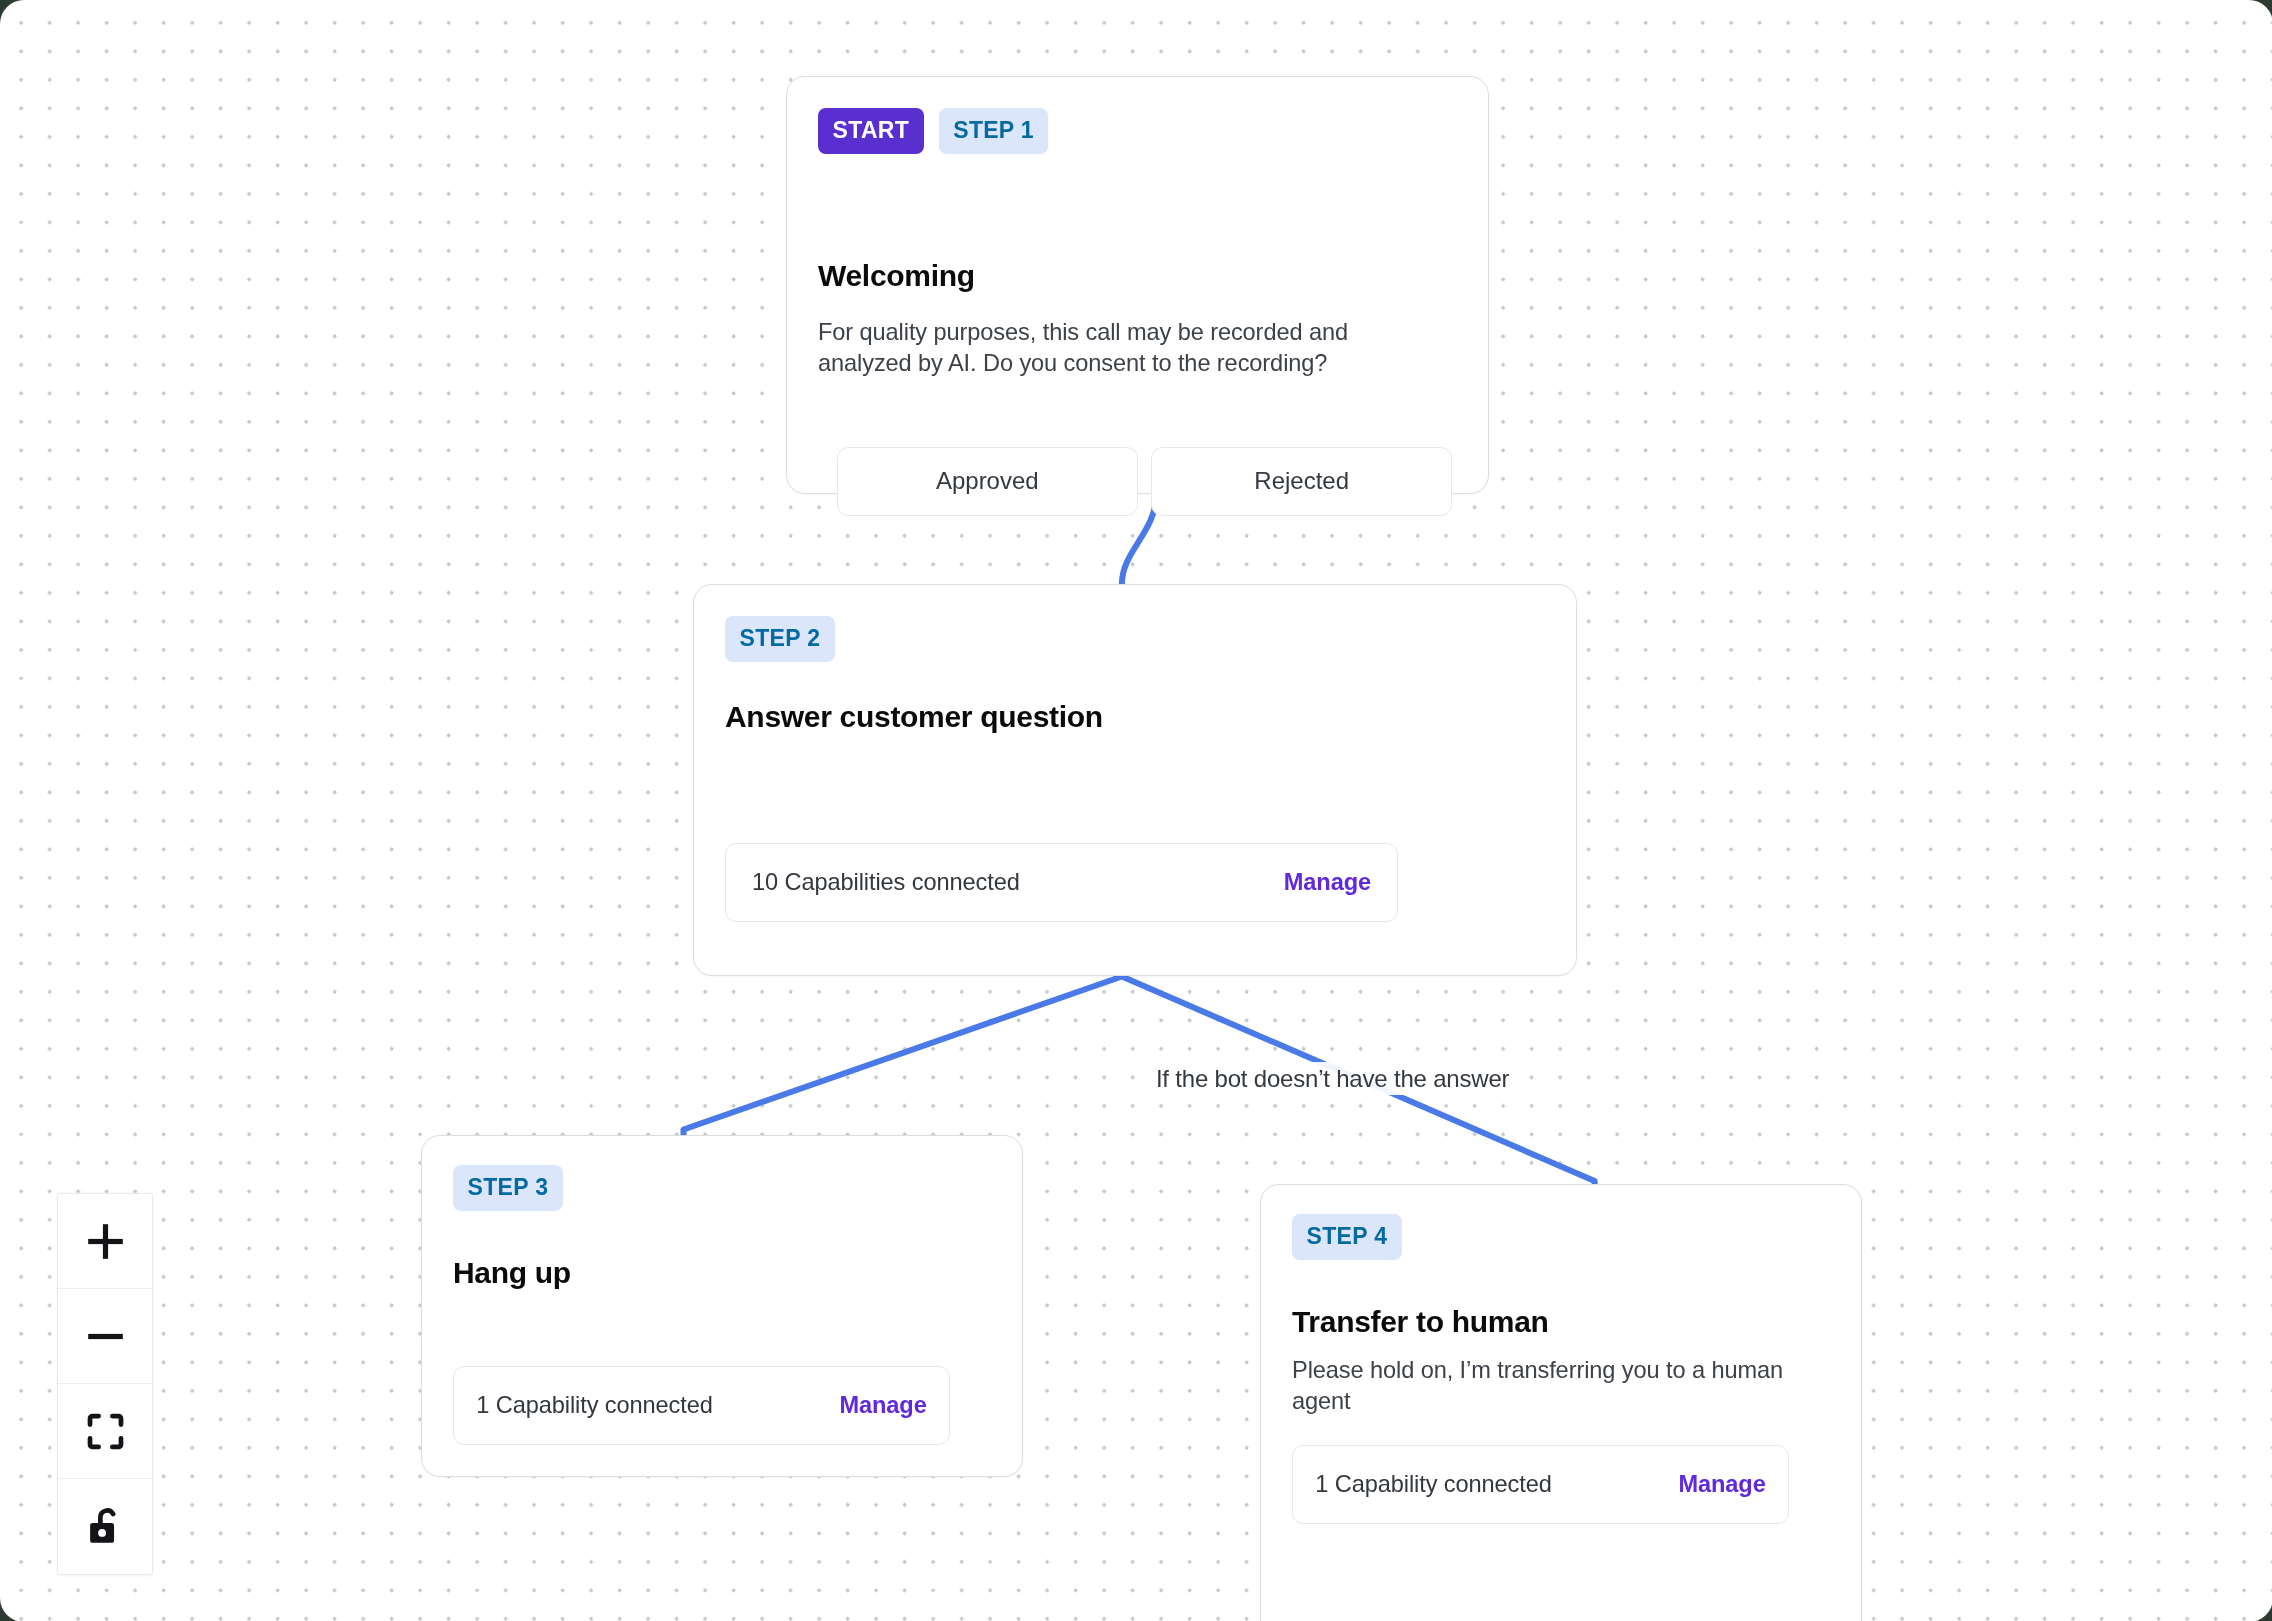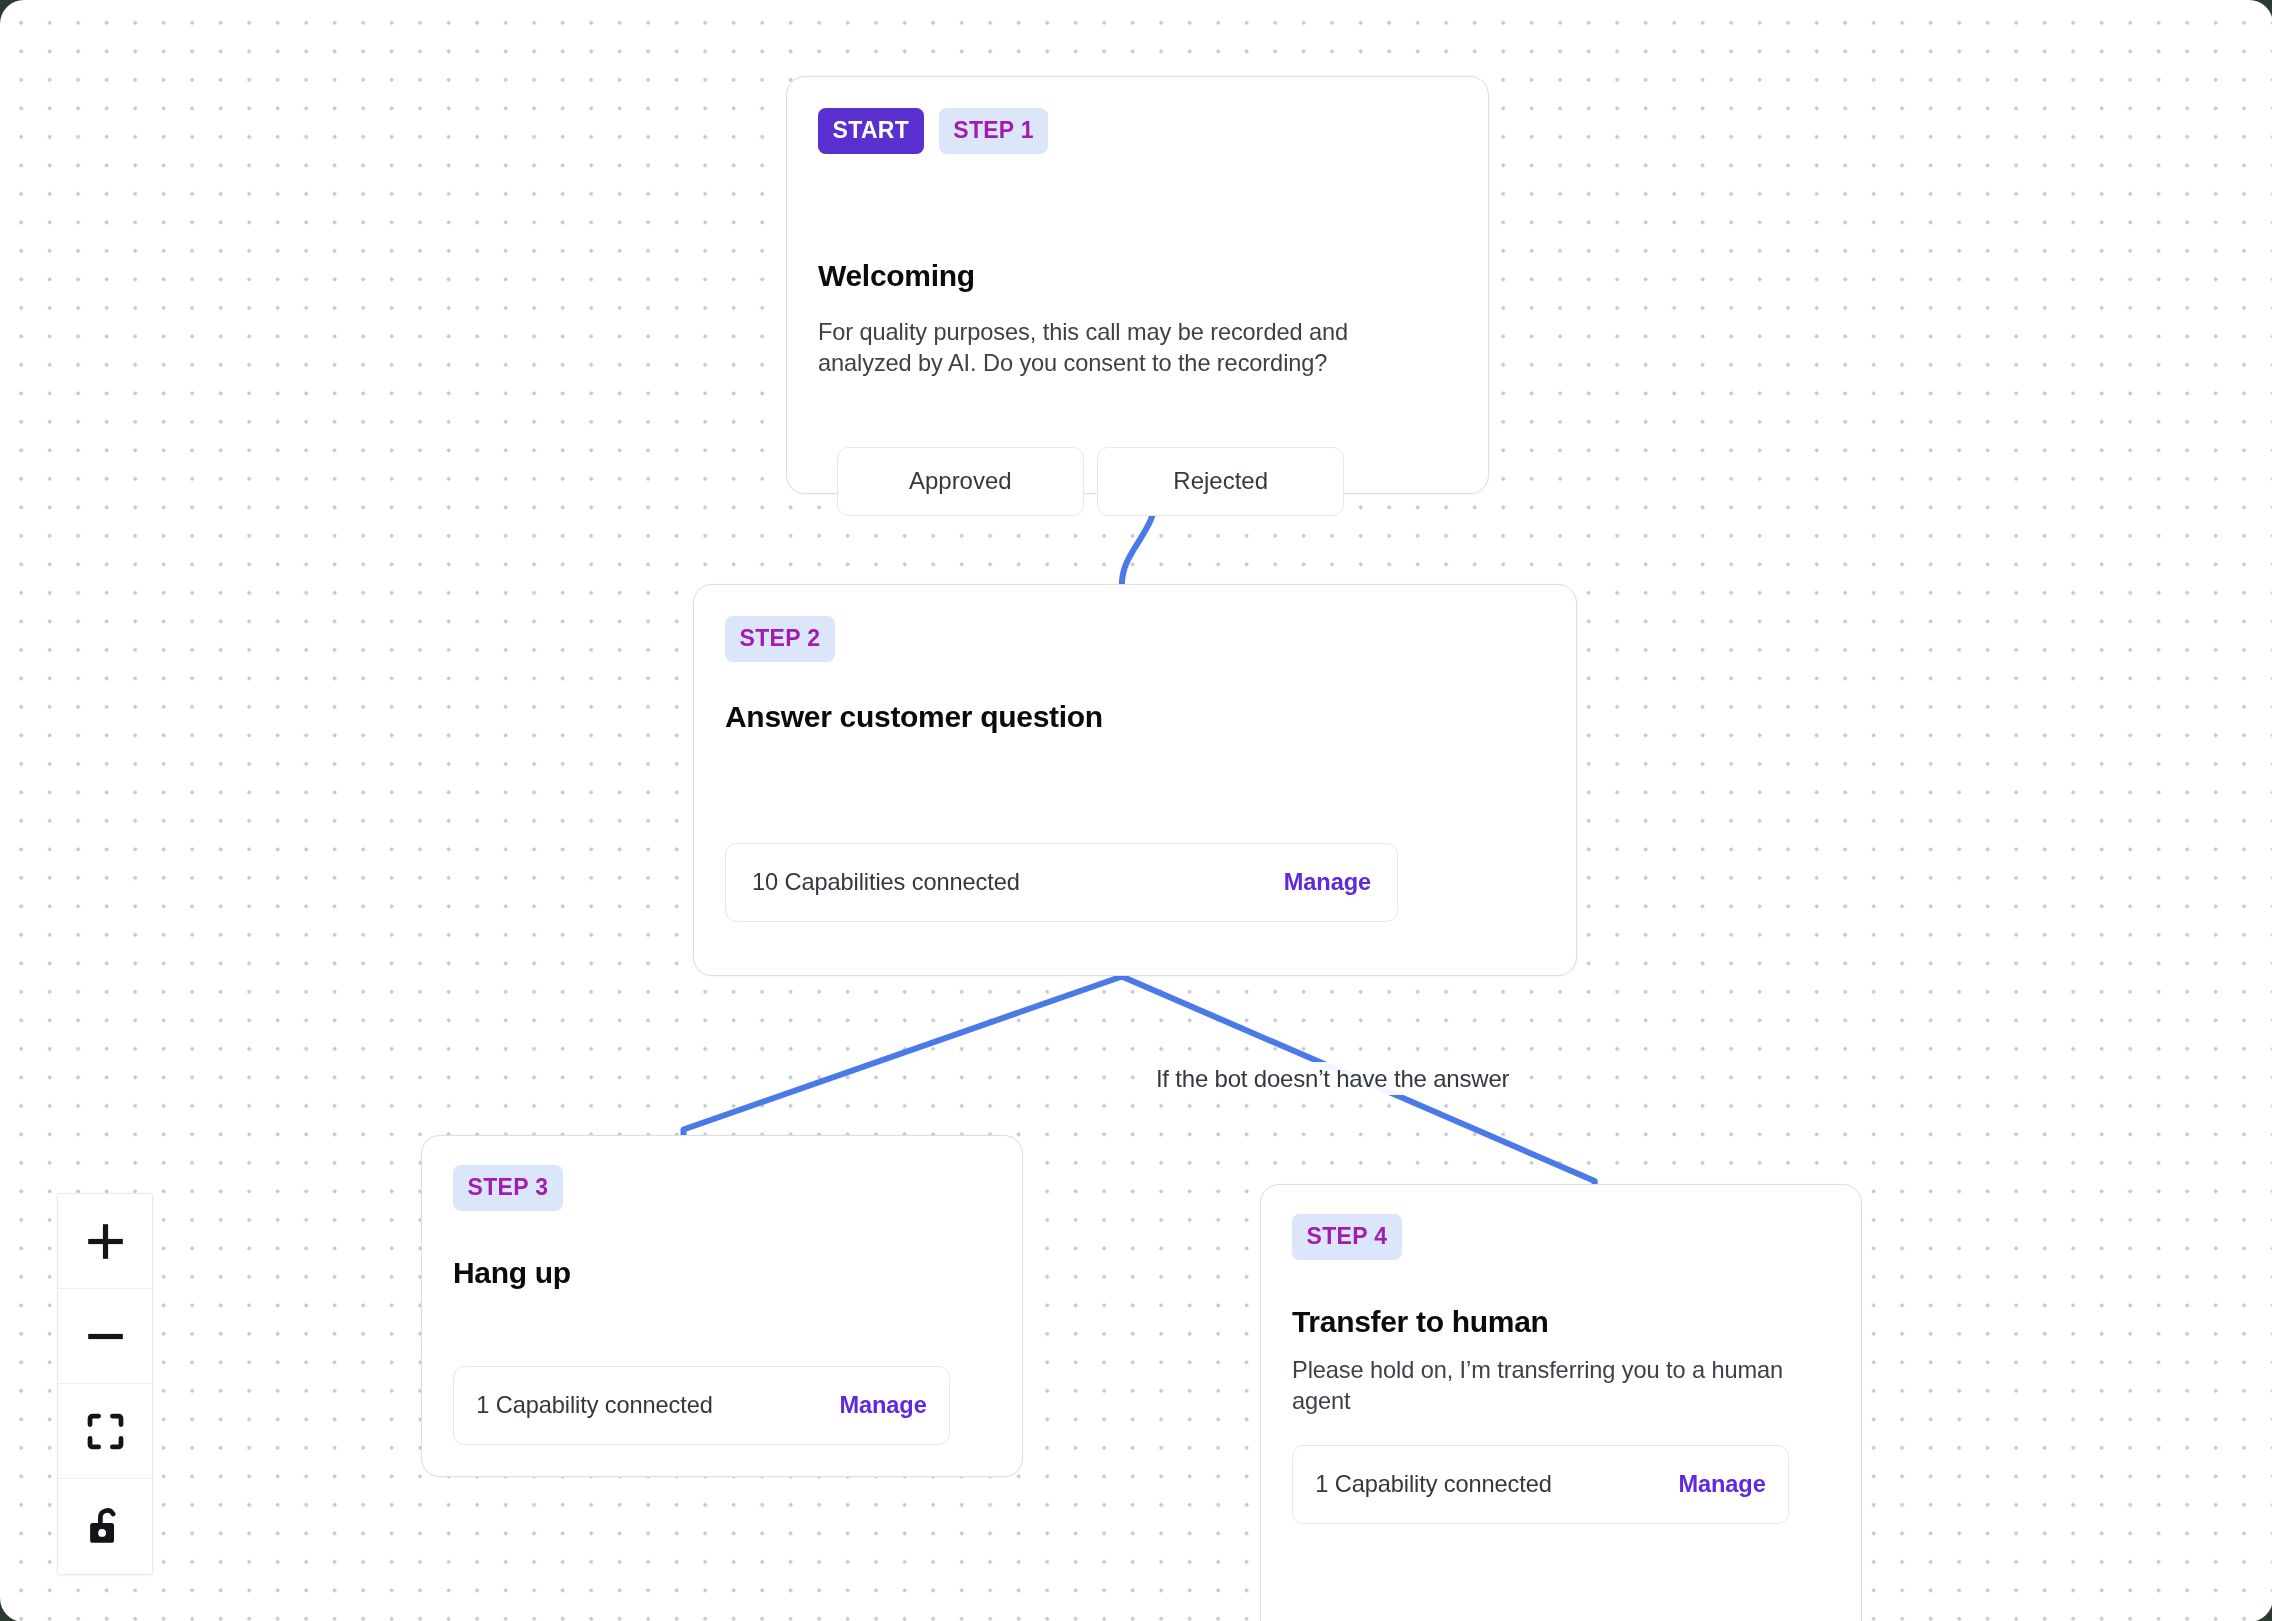--- a/index.html
+++ b/index.html
@@ -62,21 +62,21 @@
     line-height: 1;
     padding: 11.2px 14.6px 12px;
     white-space: nowrap;
   }
   .badge.start {
     background: #5a2fd0;
     color: #ffffff;
   }
   .badge.step {
     background: #dbe6fb;
-    color: #a21caf;
+    color: #0369a1;
   }
 
   .node-title {
     font-size: 30px;
     font-weight: 700;
     color: #0b0b0d;
     letter-spacing: -0.3px;
     line-height: 1.15;
   }
   .node-desc {
@@ -123,21 +123,21 @@
     font-weight: 700;
     color: #6029dd;
     letter-spacing: -0.1px;
   }
 
   
   #node-1 { left: 786px; top: 76px; width: 703px; height: 418px; }
   #node-1 .badge-row { position: absolute; left: 31px; top: 31px; }
   #node-1 .node-title { position: absolute; left: 31px; top: 182px; }
   #node-1 .node-desc  { position: absolute; left: 31px; top: 240px; width: 602px; }
-  #node-1 .choice-row { position: absolute; left: 50px; top: 370px; width: 507px; }
+  #node-1 .choice-row { position: absolute; left: 50px; top: 370px; width: 615px; }
 
   
   #node-2 { left: 693px; top: 584px; width: 884px; height: 392px; }
   #node-2 .badge-row { position: absolute; left: 31px; top: 31px; }
   #node-2 .node-title { position: absolute; left: 31px; top: 115px; }
   #node-2 .node-desc  { position: absolute; left: 31px; top: 163px; width: 722px; }
   #node-2 .cap-row    { position: absolute; left: 31px; top: 258px; width: 673px; height: 79px; padding: 0 26px; }
 
   
   #node-3 { left: 421px; top: 1135px; width: 602px; height: 342px; }

